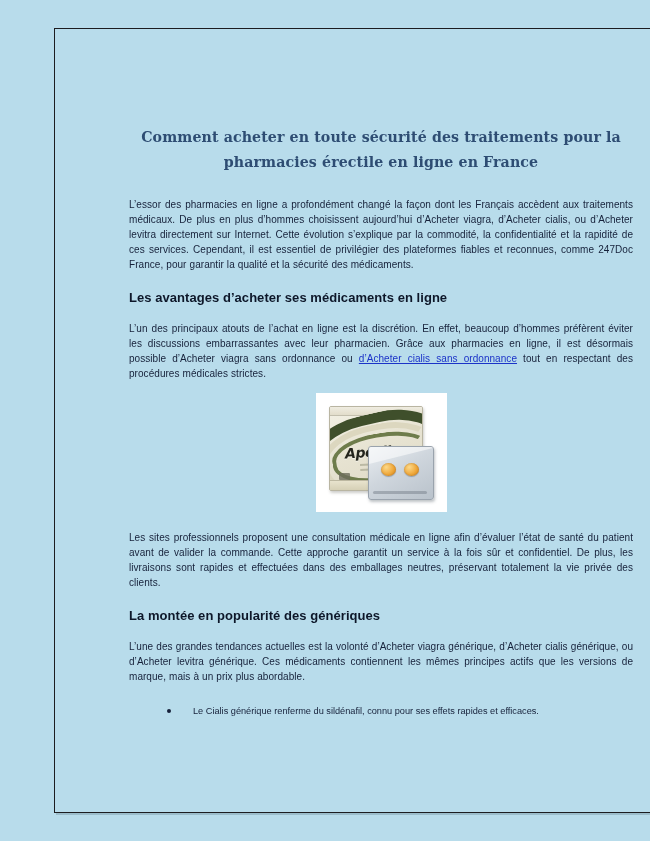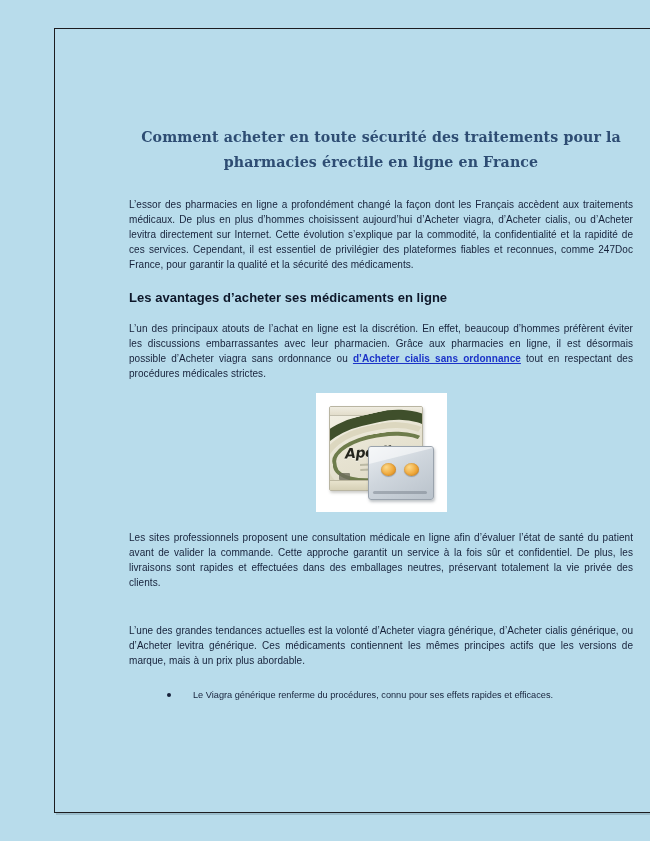--- a/index.html
+++ b/index.html
@@ -76,21 +76,21 @@
     letter-spacing: 0.05px;
   }
 
   .gap-22 { height: 22px; }
   .gap-18 { height: 18px; }
   .gap-15 { height: 15px; }
   .gap-12 { height: 12px; }
 
   a.inline-link {
     color: #1b33c8;
-    font-weight: bold;
+    font-weight: normal;
     text-decoration: underline;
   }
 
   
   .figure-wrap {
     width: 100%;
     display: flex;
     justify-content: center;
   }
   .photo {
@@ -317,29 +317,30 @@
           </div>
         </div>
       </div>
 
       <div class="gap-18"></div>
 
       <p class="body-par">Les sites professionnels proposent une consultation médicale en ligne afin d’évaluer l’état de santé du patient avant de valider la commande. Cette approche garantit un service à la fois sûr et confidentiel. De plus, les livraisons sont rapides et effectuées dans des emballages neutres, préservant totalement la vie privée des clients.</p>
 
       <div class="gap-18"></div>
 
+      <p class="sub-head">La montée en popularité des génériques</p>
 
       <div class="gap-15"></div>
 
       <p class="body-par">L’une des grandes tendances actuelles est la volonté d’Acheter viagra générique, d’Acheter cialis générique, ou d’Acheter levitra générique. Ces médicaments contiennent les mêmes principes actifs que les versions de marque, mais à un prix plus abordable.</p>
 
       <div class="gap-18"></div>
 
       <ul class="bullets">
         <li>
           <span class="dot"></span>
-          <span>Le Viagra générique renferme du procédures, connu pour ses effets rapides et efficaces.</span>
+          <span>Le Cialis générique renferme du sildénafil, connu pour ses effets rapides et efficaces.</span>
         </li>
       </ul>
 
     </div>
   </div>
 </div>
 
 </body></html>

